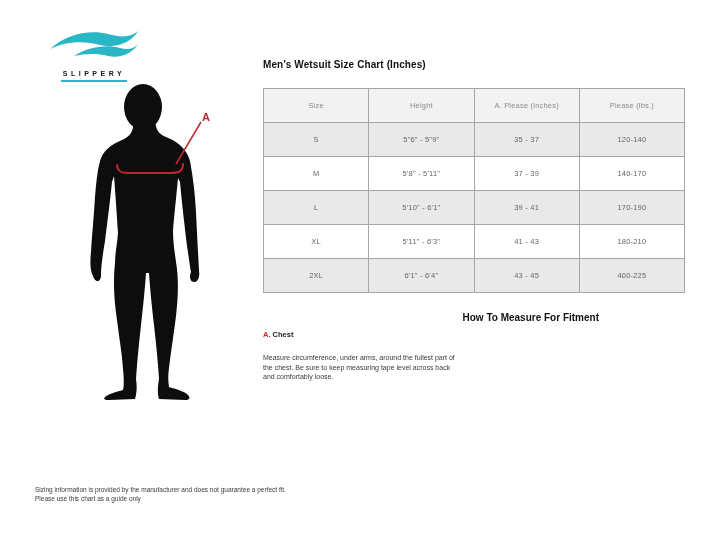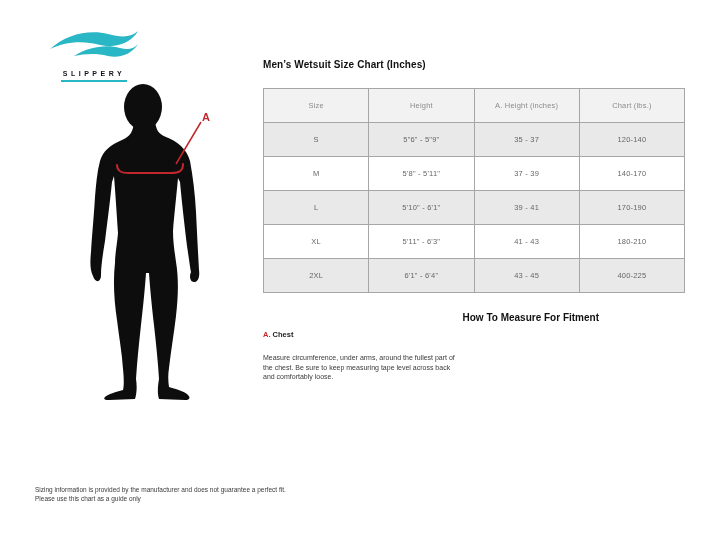--- a/index.html
+++ b/index.html
@@ -95,22 +95,22 @@
   </svg>
 
   <div class="right">
     <h1 class="chart-title">Men’s Wetsuit Size Chart (Inches)</h1>
 
     <table class="size-table">
       <thead>
         <tr>
           <th>Size</th>
           <th>Height</th>
-          <th>A. Height (inches)</th>
-          <th>Chart (lbs.)</th>
+          <th>A. Please (inches)</th>
+          <th>Please (lbs.)</th>
         </tr>
       </thead>
       <tbody>
         <tr>
           <td>S</td>
           <td>5"6" - 5"9"</td>
           <td>35 - 37</td>
           <td>120-140</td>
         </tr>
         <tr>

